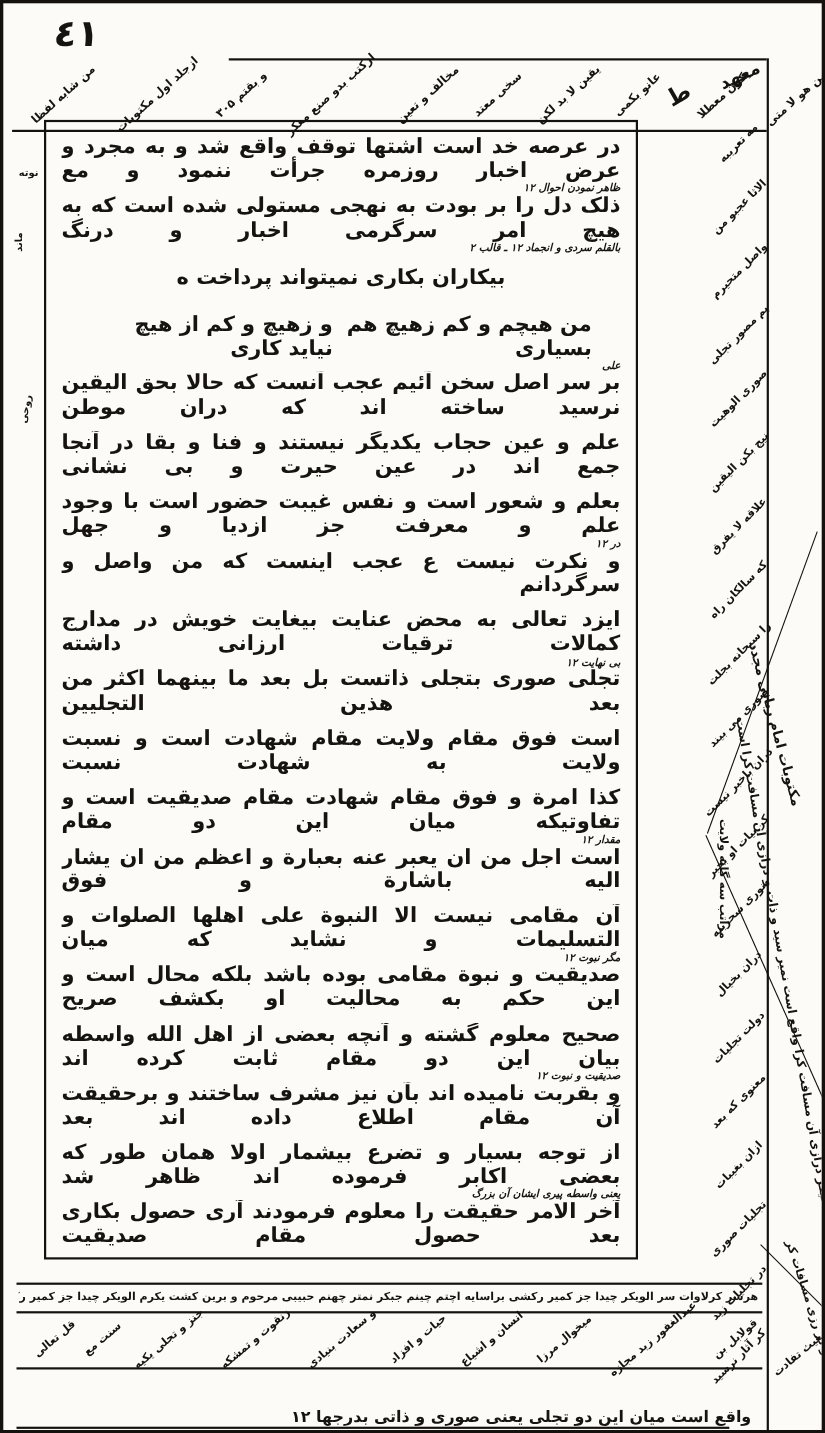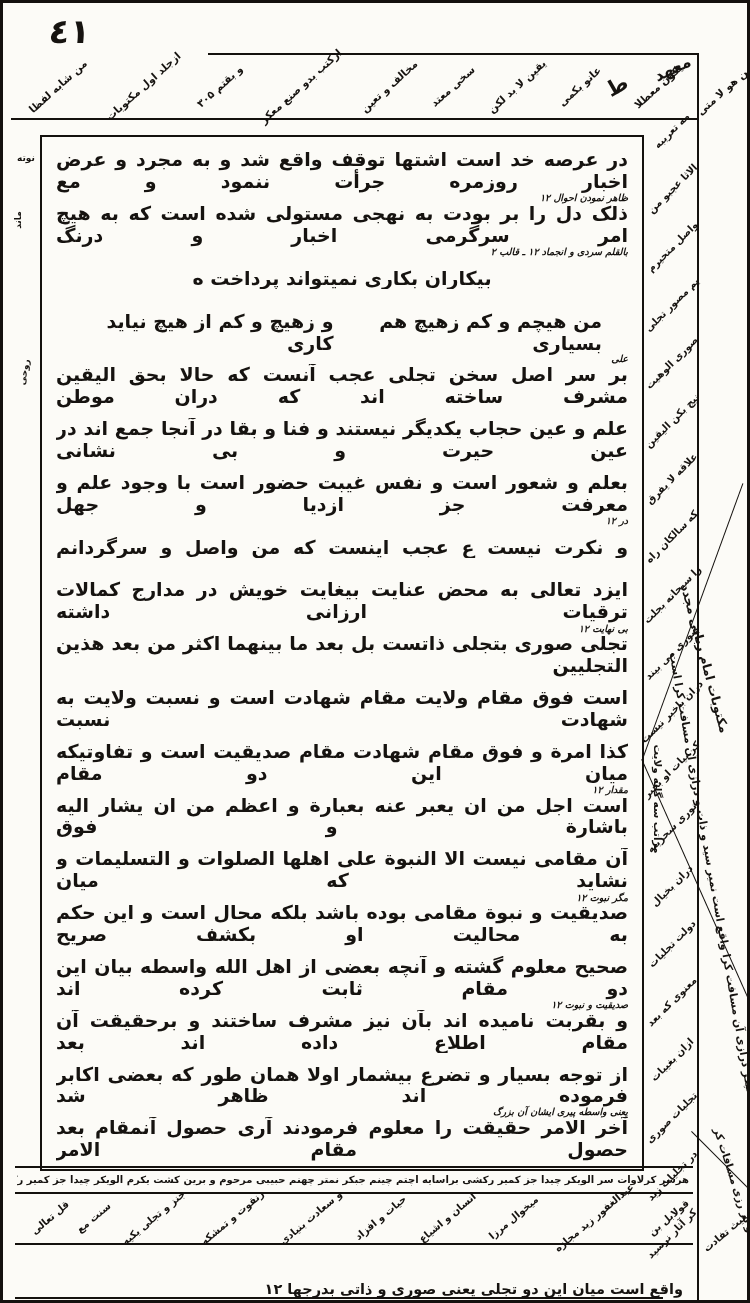--- a/index.html
+++ b/index.html
@@ -15,21 +15,21 @@
   
   .topband{
     position:absolute;top:52px;left:10px;width:682px;height:62px;
     display:flex;flex-direction:row-reverse;justify-content:space-between;
     align-items:center;padding:0 8px;box-sizing:border-box;direction:rtl;
   }
   .topband .note{transform:rotate(-42deg);font-size:10.5px;font-weight:bold;white-space:nowrap;}
   .topband .big{font-size:21px;transform:rotate(-30deg);}
   
   .mainbox{
-    position:absolute;top:132px;left:37px;width:604px;height:1036px;
+    position:absolute;top:106px;left:37px;width:540px;height:1036px;
     border:2px solid #14110e;box-sizing:border-box;padding:7px 14px 5px 14px;
     direction:rtl;overflow:hidden;
   }
   .row{position:relative;height:53.8px;display:flex;align-items:center;overflow:visible;}
   .ltxt{
     width:100%;font-size:19px;font-weight:bold;line-height:1.15;
     text-align:justify;text-align-last:justify;letter-spacing:-0.2px;
     max-height:46px;overflow:hidden;
   }
   .row.center .ltxt{text-align:left;text-align-last:center;}
@@ -136,21 +136,21 @@
       <div class="ltxt">بیکاران بکاری نمیتواند پرداخت ه</div>
     </div>
     <div class="row">
       <div class="verse">
         <span>من هیچم و کم زهیچ هم بسیاری</span>
         <span>و زهیچ و کم از هیچ نیاید کاری</span>
       </div>
     </div>
     <div class="row">
       <div class="il top">علی</div>
-      <div class="ltxt">بر سر اصل سخن تجلی عجب آنست که حالا بحق الیقین مشرف ساخته اند که دران موطن</div>
+      <div class="ltxt">بر سر اصل سخن آئیم عجب آنست که حالا بحق الیقین نرسید ساخته اند که دران موطن</div>
     </div>
     <div class="row">
       <div class="ltxt">علم و عین حجاب یکدیگر نیستند و فنا و بقا در آنجا جمع اند در عین حیرت و بی نشانی</div>
     </div>
     <div class="row">
       <div class="ltxt">بعلم و شعور است و نفس غیبت حضور است با وجود علم و معرفت جز ازدیا و جهل</div>
       <div class="il bot">در ۱۲</div>
     </div>
     <div class="row">
       <div class="ltxt">و نکرت نیست ع عجب اینست که من واصل و سرگردانم</div>
@@ -184,21 +184,21 @@
     </div>
     <div class="row">
       <div class="il top">صدیقیت و نبوت ۱۲</div>
       <div class="ltxt">و بقربت نامیده اند بآن نیز مشرف ساختند و برحقیقت آن مقام اطلاع داده اند بعد</div>
     </div>
     <div class="row">
       <div class="ltxt">از توجه بسیار و تضرع بیشمار اولا همان طور که بعضی اکابر فرموده اند ظاهر شد</div>
     </div>
     <div class="row">
       <div class="il top">یعنی واسطه پیری ایشان آن بزرگ</div>
-      <div class="ltxt">آخر الامر حقیقت را معلوم فرمودند آری حصول آنمقام بعد حصول مقام الامر</div>
+      <div class="ltxt">آخر الامر حقیقت را معلوم فرمودند آری حصول بکاری بعد حصول مقام صدیقیت</div>
     </div>
   </div>
 
   <div class="rightstrip">
     <span class="note heavy">معهد</span>
     <span class="note">مه تعریبه</span>
     <span class="note">الاثا عجبو من</span>
     <span class="note">واصل متحیرم</span>
     <span class="note">یم مصور تجلی</span>
     <span class="note">صوری الوهیت</span>

